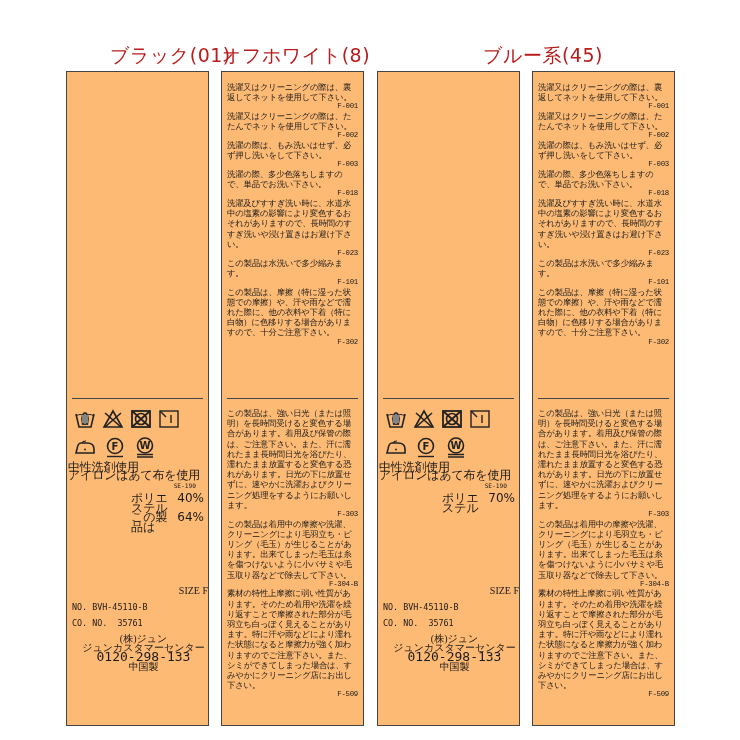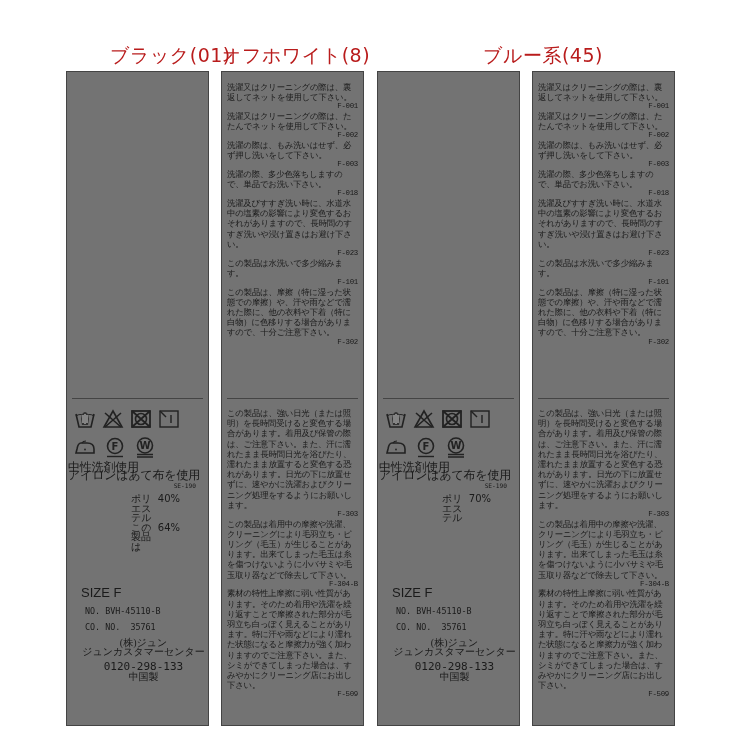--- a/index.html
+++ b/index.html
@@ -1,35 +1,35 @@
 <!DOCTYPE html>
 <html><head>
 <meta charset="utf-8">
 <style>
   html, body { margin: 0; padding: 0; background: #ffffff; }
   body { width: 740px; height: 740px; position: relative; overflow: hidden;
          font-family: "DejaVu Sans", sans-serif; color: #1a1a1a; }
   .heading { position: absolute; top: 43px; font-size: 19px; letter-spacing: 0.5px; color: #b91c1c; white-space: nowrap; }
   .label { position: absolute; top: 71px; width: 143px; height: 655px;
-           border: 1.3px solid #444; box-sizing: border-box; background: #737373; }
+           border: 1.3px solid #444; box-sizing: border-box; background: #fdba74; }
   .divider { position: absolute; left: 5px; right: 5px; top: 326px; height: 0; border-top: 1.3px solid #444; }
   .text-block { position: absolute; left: 5px; right: 5px; font-size: 8.4px; line-height: 10.2px; letter-spacing: -0.2px; }
   .para { margin: 0; }
   .code { text-align: right; font-family: Liberation Mono, monospace; font-size: 7.4px; line-height: 8.6px; letter-spacing: -0.3px; }
   .icons-row { position: absolute; left: 7px; display: flex; gap: 8px; align-items: flex-end; }
   .icon { display: inline-block; width: 20px; height: 20px; }
   .small-jp { position: absolute; left: 1px; font-size: 12px; line-height: 8px; letter-spacing: -0.2px; }
   .se-code { position: absolute; right: 12px; font-family: "DejaVu Sans Mono", monospace; font-size: 6.2px; }
-  .fiber { position: absolute; left: 64px; right: 28px; font-size: 10px; line-height: 9.6px; }
+  .fiber { position: absolute; left: 64px; right: 4px; font-size: 12px; line-height: 9.6px; }
   .fiber-row { display: flex; justify-content: space-between; }
   .info { position: absolute; left: 0; right: 0; top: 513px; font-size: 8.4px; }
-  .info .size { text-align: left; font-family: Liberation Sans, sans-serif; font-size: 13px; margin-left: 14px; }
-  .info .no { margin-left: 18px; font-family: "DejaVu Sans Mono", monospace; font-size: 8.4px; margin-top: 6px; }
+  .info .size { text-align: right; font-family: Liberation Serif, serif; font-size: 10px; margin-left: 14px; }
+  .info .no { margin-left: 5px; font-family: "DejaVu Sans Mono", monospace; font-size: 8.4px; margin-top: 6px; }
   .info .center { text-align: center; font-size: 10px; line-height: 9.2px; margin-left: 12px; font-family: Liberation Serif, serif; }
-  .info .mono { font-family: "DejaVu Sans Mono", monospace; font-size: 11px; margin-top: 6px; }
+  .info .mono { font-family: "DejaVu Sans Mono", monospace; font-size: 13px; }
 </style>
 </head>
 <body>
 
 <div class="heading" style="left:110px;">ブラック(01)</div>
 <div class="heading" style="left:222px;">オフホワイト(8)</div>
 <div class="heading" style="left:483px;">ブルー系(45)</div>
 
 <div class="label" style="left:66px;">
     <div class="divider"></div>

